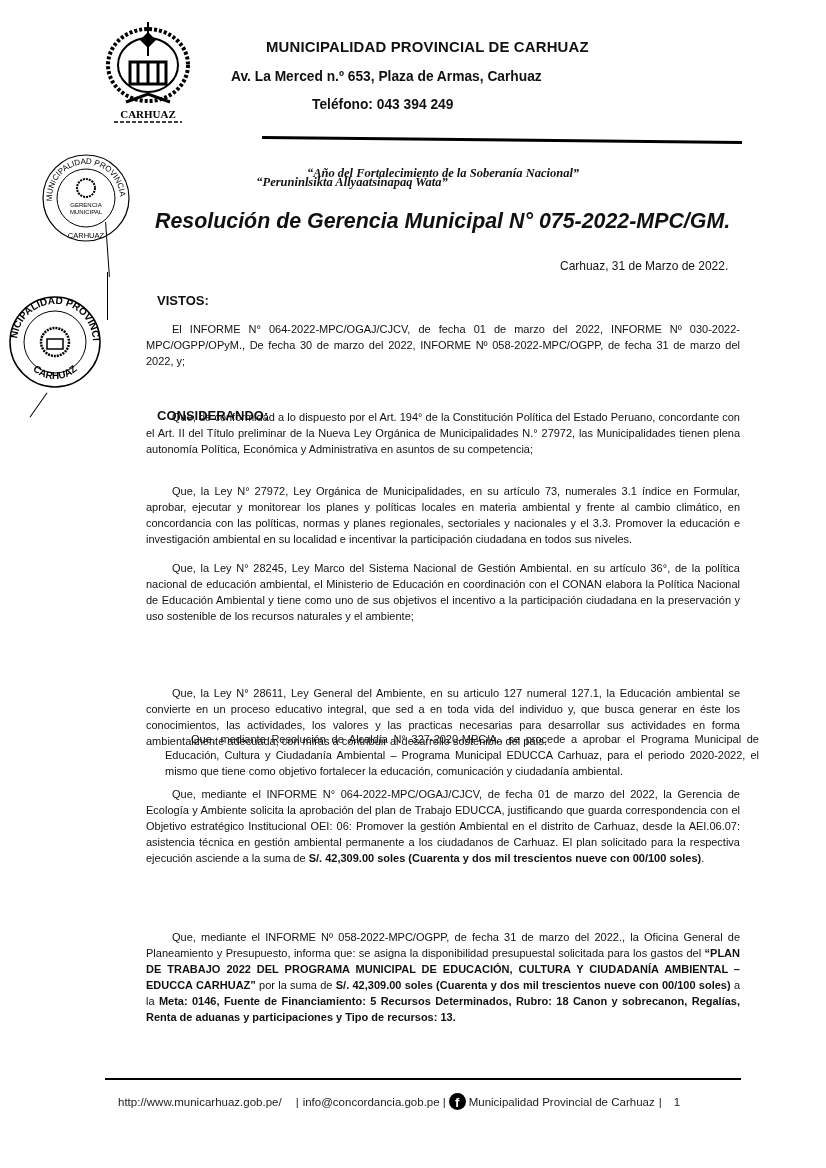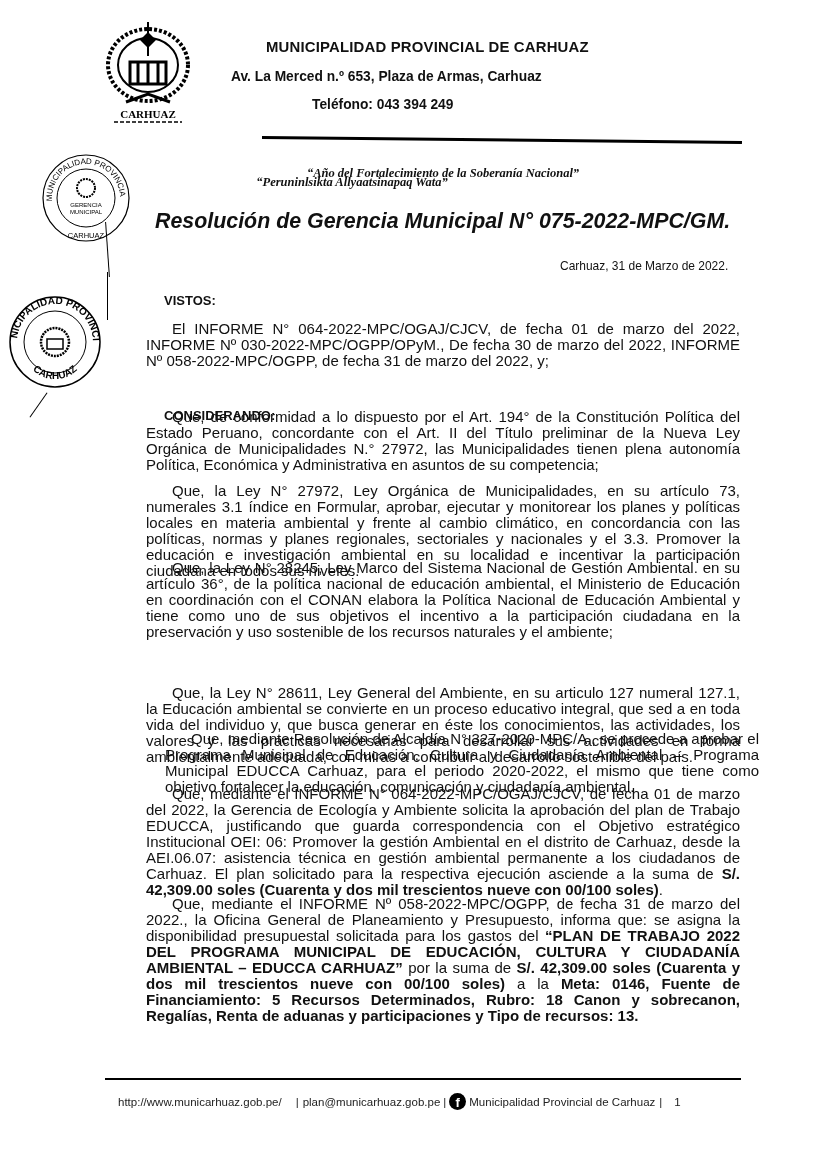--- a/index.html
+++ b/index.html
@@ -19,22 +19,22 @@
   .title { left: 155px; top: 208px; font-size: 22.5px; font-weight: bold; font-style: italic; transform: scaleX(0.95); transform-origin: left; }
   .date { left: 560px; top: 258px; font-size: 13px; transform: scaleX(0.92); transform-origin: left; }
 
   .stamp1 { left: 40px; top: 152px; width: 92px; height: 92px; }
   .stamp2 { left: 8px; top: 295px; width: 94px; height: 94px; }
   .sigline1 { left: 107px; top: 222px; width: 1px; height: 55px; background: #000; transform: rotate(-4deg); }
   .sigline2 { left: 107px; top: 272px; width: 1px; height: 48px; background: #000; }
   .sigline3 { left: 38px; top: 390px; width: 1px; height: 30px; background: #000; transform: rotate(35deg); }
 
   
-  .body { left: 146px; width: 594px; font-size: 15px; line-height: 16px; text-align: justify; }
-  .section-h { left: 164px; font-size: 13px; font-weight: bold; }
+  .body { left: 146px; width: 594px; font-size: 11px; line-height: 16px; text-align: justify; }
+  .section-h { left: 157px; font-size: 13px; font-weight: bold; }
   .para { margin: 0; text-indent: 26px; }
   .para .b { font-weight: bold; }
 
   
   .foot-rule { left: 105px; top: 1078px; width: 636px; height: 2px; background: #000; }
   .footer { left: 118px; top: 1093px; font-size: 11.5px; color: #222; white-space: nowrap; display: flex; align-items: center; }
   .footer span { display: inline-block; }
   .fb { width: 17px; height: 17px; border-radius: 50%; background: #000; color: #fff; font-weight: bold; font-size: 13px; text-align: center; line-height: 19px; margin: 0 3px; font-family: "Liberation Sans", sans-serif; }
 </style>
 </head>
@@ -112,27 +112,27 @@
 </div>
 <div class="abs body" style="top:685px;">
   <p class="para">Que, la Ley N° 28611, Ley General del Ambiente, en su articulo 127 numeral 127.1, la Educación ambiental se convierte en un proceso  educativo integral, que sed a en toda vida del individuo y, que busca generar en éste los conocimientos, las actividades, los valores y las practicas necesarias para desarrollar sus actividades en forma ambientalmente adecuada, con miras a contribuir al desarrollo sostenible del país.</p>
 </div>
 <div class="abs body" style="top:731px;margin-left:19px;">
   <p class="para">Que, mediante Resolución de Alcaldía N° 327-2020-MPC/A., se procede a aprobar el Programa Municipal de Educación, Cultura y Ciudadanía Ambiental – Programa Municipal EDUCCA Carhuaz, para el periodo 2020-2022, el mismo que tiene como objetivo fortalecer la educación, comunicación y ciudadanía ambiental.</p>
 </div>
 <div class="abs body" style="top:786px;">
   <p class="para"><span>Que, mediante el INFORME N° 064-2022-MPC/OGAJ/CJCV, de fecha 01 de marzo del 2022, la Gerencia de Ecología y Ambiente solicita la aprobación del plan de Trabajo EDUCCA, justificando que guarda correspondencia con el Objetivo estratégico Institucional OEI: 06: Promover la gestión Ambiental en el distrito de Carhuaz, desde la AEI.06.07: asistencia técnica en gestión ambiental permanente a los ciudadanos de Carhuaz. El plan solicitado para la respectiva ejecución asciende a la suma de </span><span class="b">S/. 42,309.00 soles (Cuarenta y dos mil trescientos nueve con 00/100 soles)</span><span>.</span></p>
 </div>
-<div class="abs body" style="top:896px;">
+<div class="abs body" style="top:929px;">
   <p class="para"><span>Que, mediante el INFORME Nº 058-2022-MPC/OGPP, de fecha 31 de marzo del 2022., la Oficina General de Planeamiento y Presupuesto, informa que: se asigna la disponibilidad presupuestal solicitada para los gastos del </span><span class="b">“PLAN DE TRABAJO 2022 DEL PROGRAMA MUNICIPAL DE EDUCACIÓN, CULTURA Y CIUDADANÍA AMBIENTAL – EDUCCA CARHUAZ”</span><span> por la suma de </span><span class="b">S/. 42,309.00 soles (Cuarenta y dos mil trescientos nueve con 00/100 soles)</span><span> a la </span><span class="b">Meta: 0146, Fuente de Financiamiento: 5 Recursos Determinados, Rubro: 18 Canon y sobrecanon, Regalías, Renta de aduanas y participaciones y Tipo de recursos: 13.</span></p>
 </div>
 
 <div class="abs foot-rule"></div>
 <div class="abs footer">
   <span>http://www.municarhuaz.gob.pe/</span>
   <span style="margin-left:14px;">|</span>
-  <span style="margin-left:4px;">plan@municarhuaz.gob.pe</span>
+  <span style="margin-left:4px;">info@concordancia.gob.pe</span>
   <span style="margin-left:3px;">|</span>
   <span class="fb">f</span>
   <span>Municipalidad Provincial de Carhuaz</span>
   <span style="margin-left:4px;">|</span>
   <span style="margin-left:12px;">1</span>
 </div>
 
 </body></html>

